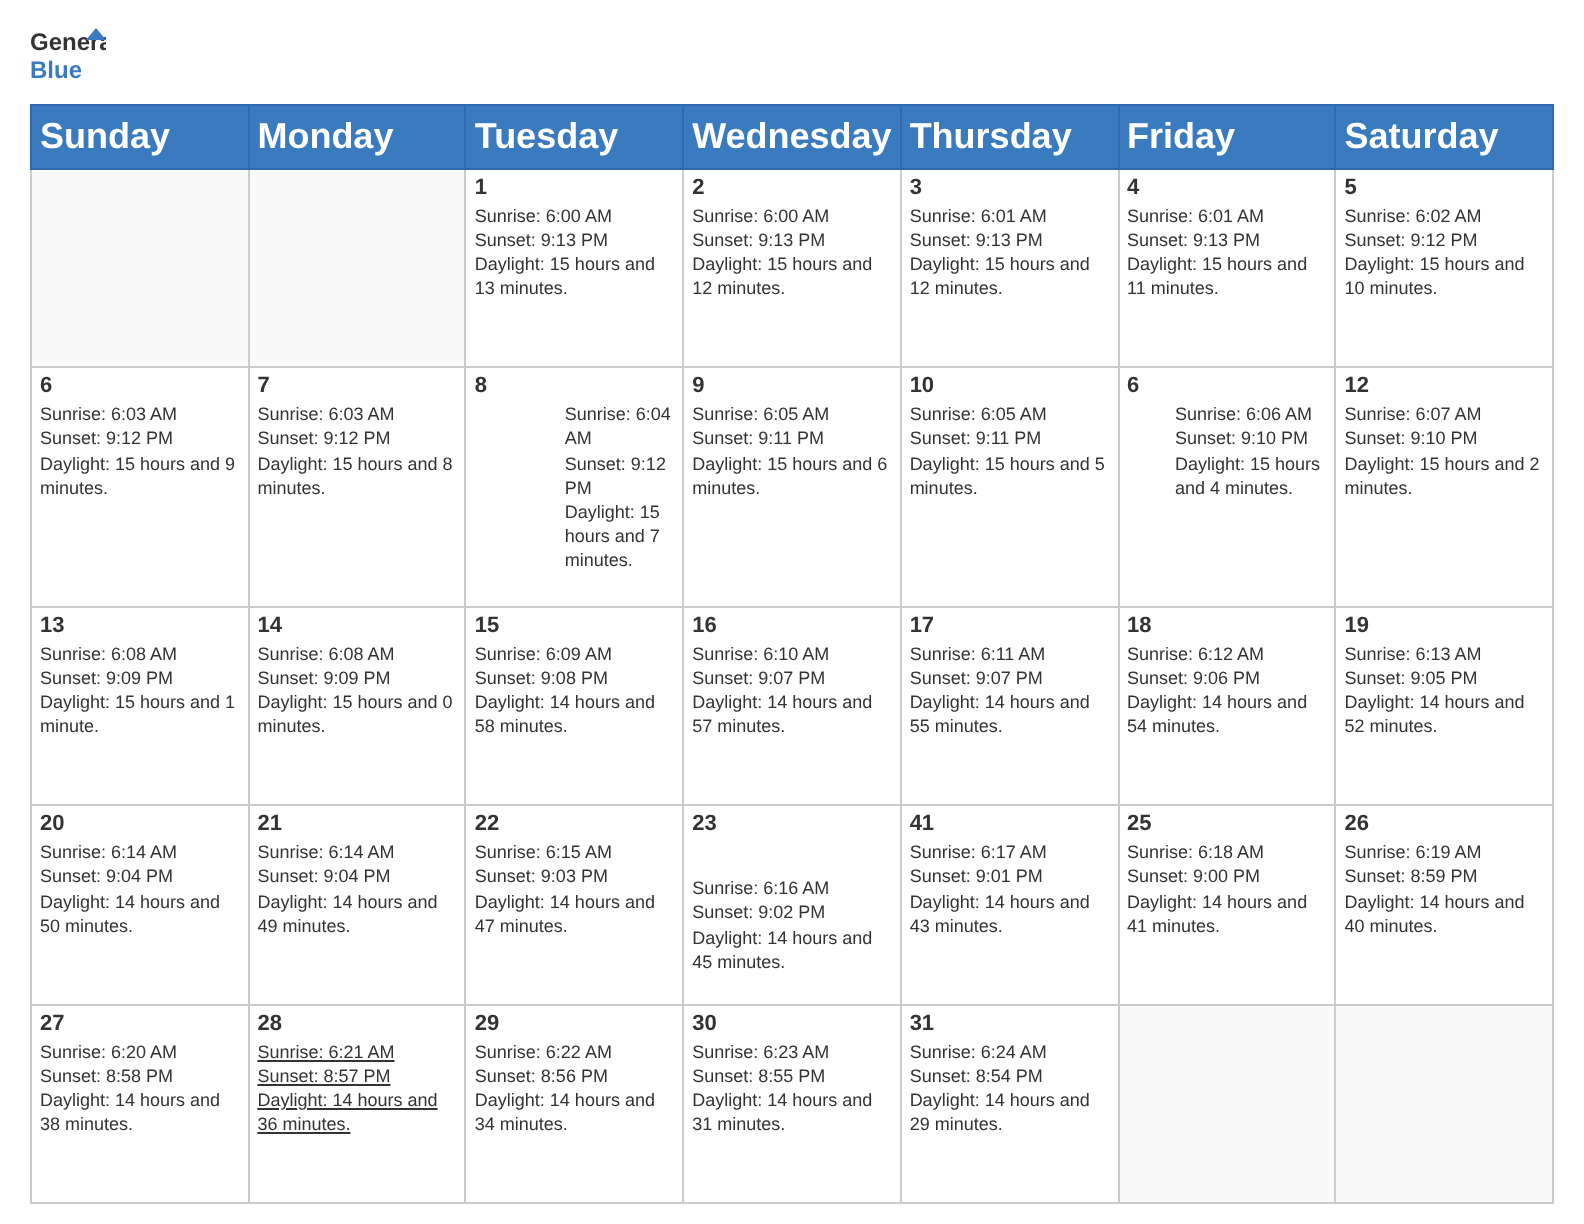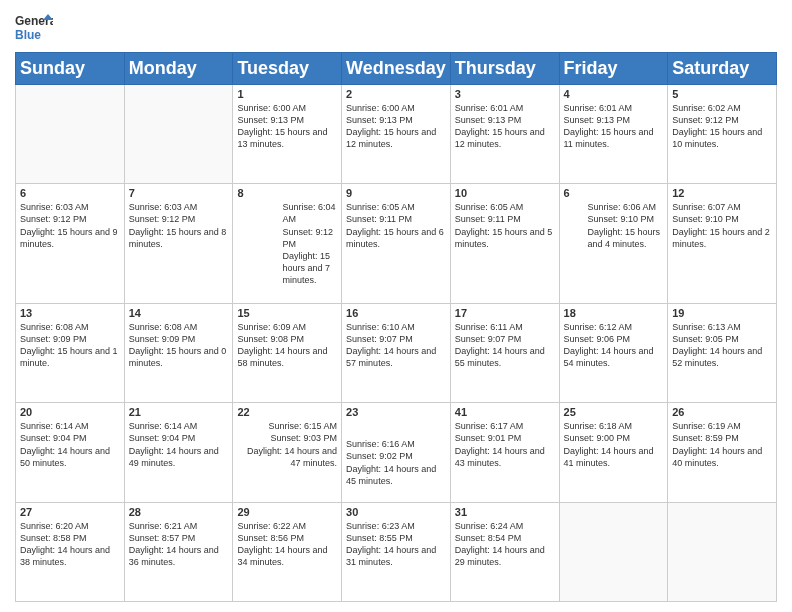--- a/index.html
+++ b/index.html
@@ -242,21 +242,21 @@
 Daylight: 14 hours and 50 minutes.</div>
           </td>
           <td>
             <span class="day-num">21</span>
             <div class="day-info" style="white-space: pre-line;">Sunrise: 6:14 AM
 Sunset: 9:04 PM
 Daylight: 14 hours and 49 minutes.</div>
           </td>
           <td>
             <span class="day-num">22</span>
-            <div class="day-info" style="white-space: pre-line; text-align: right;">Sunrise: 6:15 AM
+            <div class="day-info" style="white-space: pre-line;">Sunrise: 6:15 AM
 Sunset: 9:03 PM
 Daylight: 14 hours and 47 minutes.</div>
           </td>
           <td>
             <span class="day-num">23</span>
             <div class="day-info" style="white-space: pre-line; margin-top: 20px;">Sunrise: 6:16 AM
 Sunset: 9:02 PM
 Daylight: 14 hours and 45 minutes.</div>
           </td>
           <td>
@@ -280,21 +280,21 @@
         </tr>
         <tr>
           <td>
             <span class="day-num">27</span>
             <div class="day-info" style="white-space: pre-line;">Sunrise: 6:20 AM
 Sunset: 8:58 PM
 Daylight: 14 hours and 38 minutes.</div>
           </td>
           <td>
             <span class="day-num">28</span>
-            <div class="day-info" style="white-space: pre-line;">Sunrise: 6:21 AM
+            <div class="day-info" style="white-space: pre-line; text-decoration: underline;">Sunrise: 6:21 AM
 Sunset: 8:57 PM
 Daylight: 14 hours and 36 minutes.</div>
           </td>
           <td>
             <span class="day-num">29</span>
             <div class="day-info" style="white-space: pre-line;">Sunrise: 6:22 AM
 Sunset: 8:56 PM
 Daylight: 14 hours and 34 minutes.</div>
           </td>
           <td>

